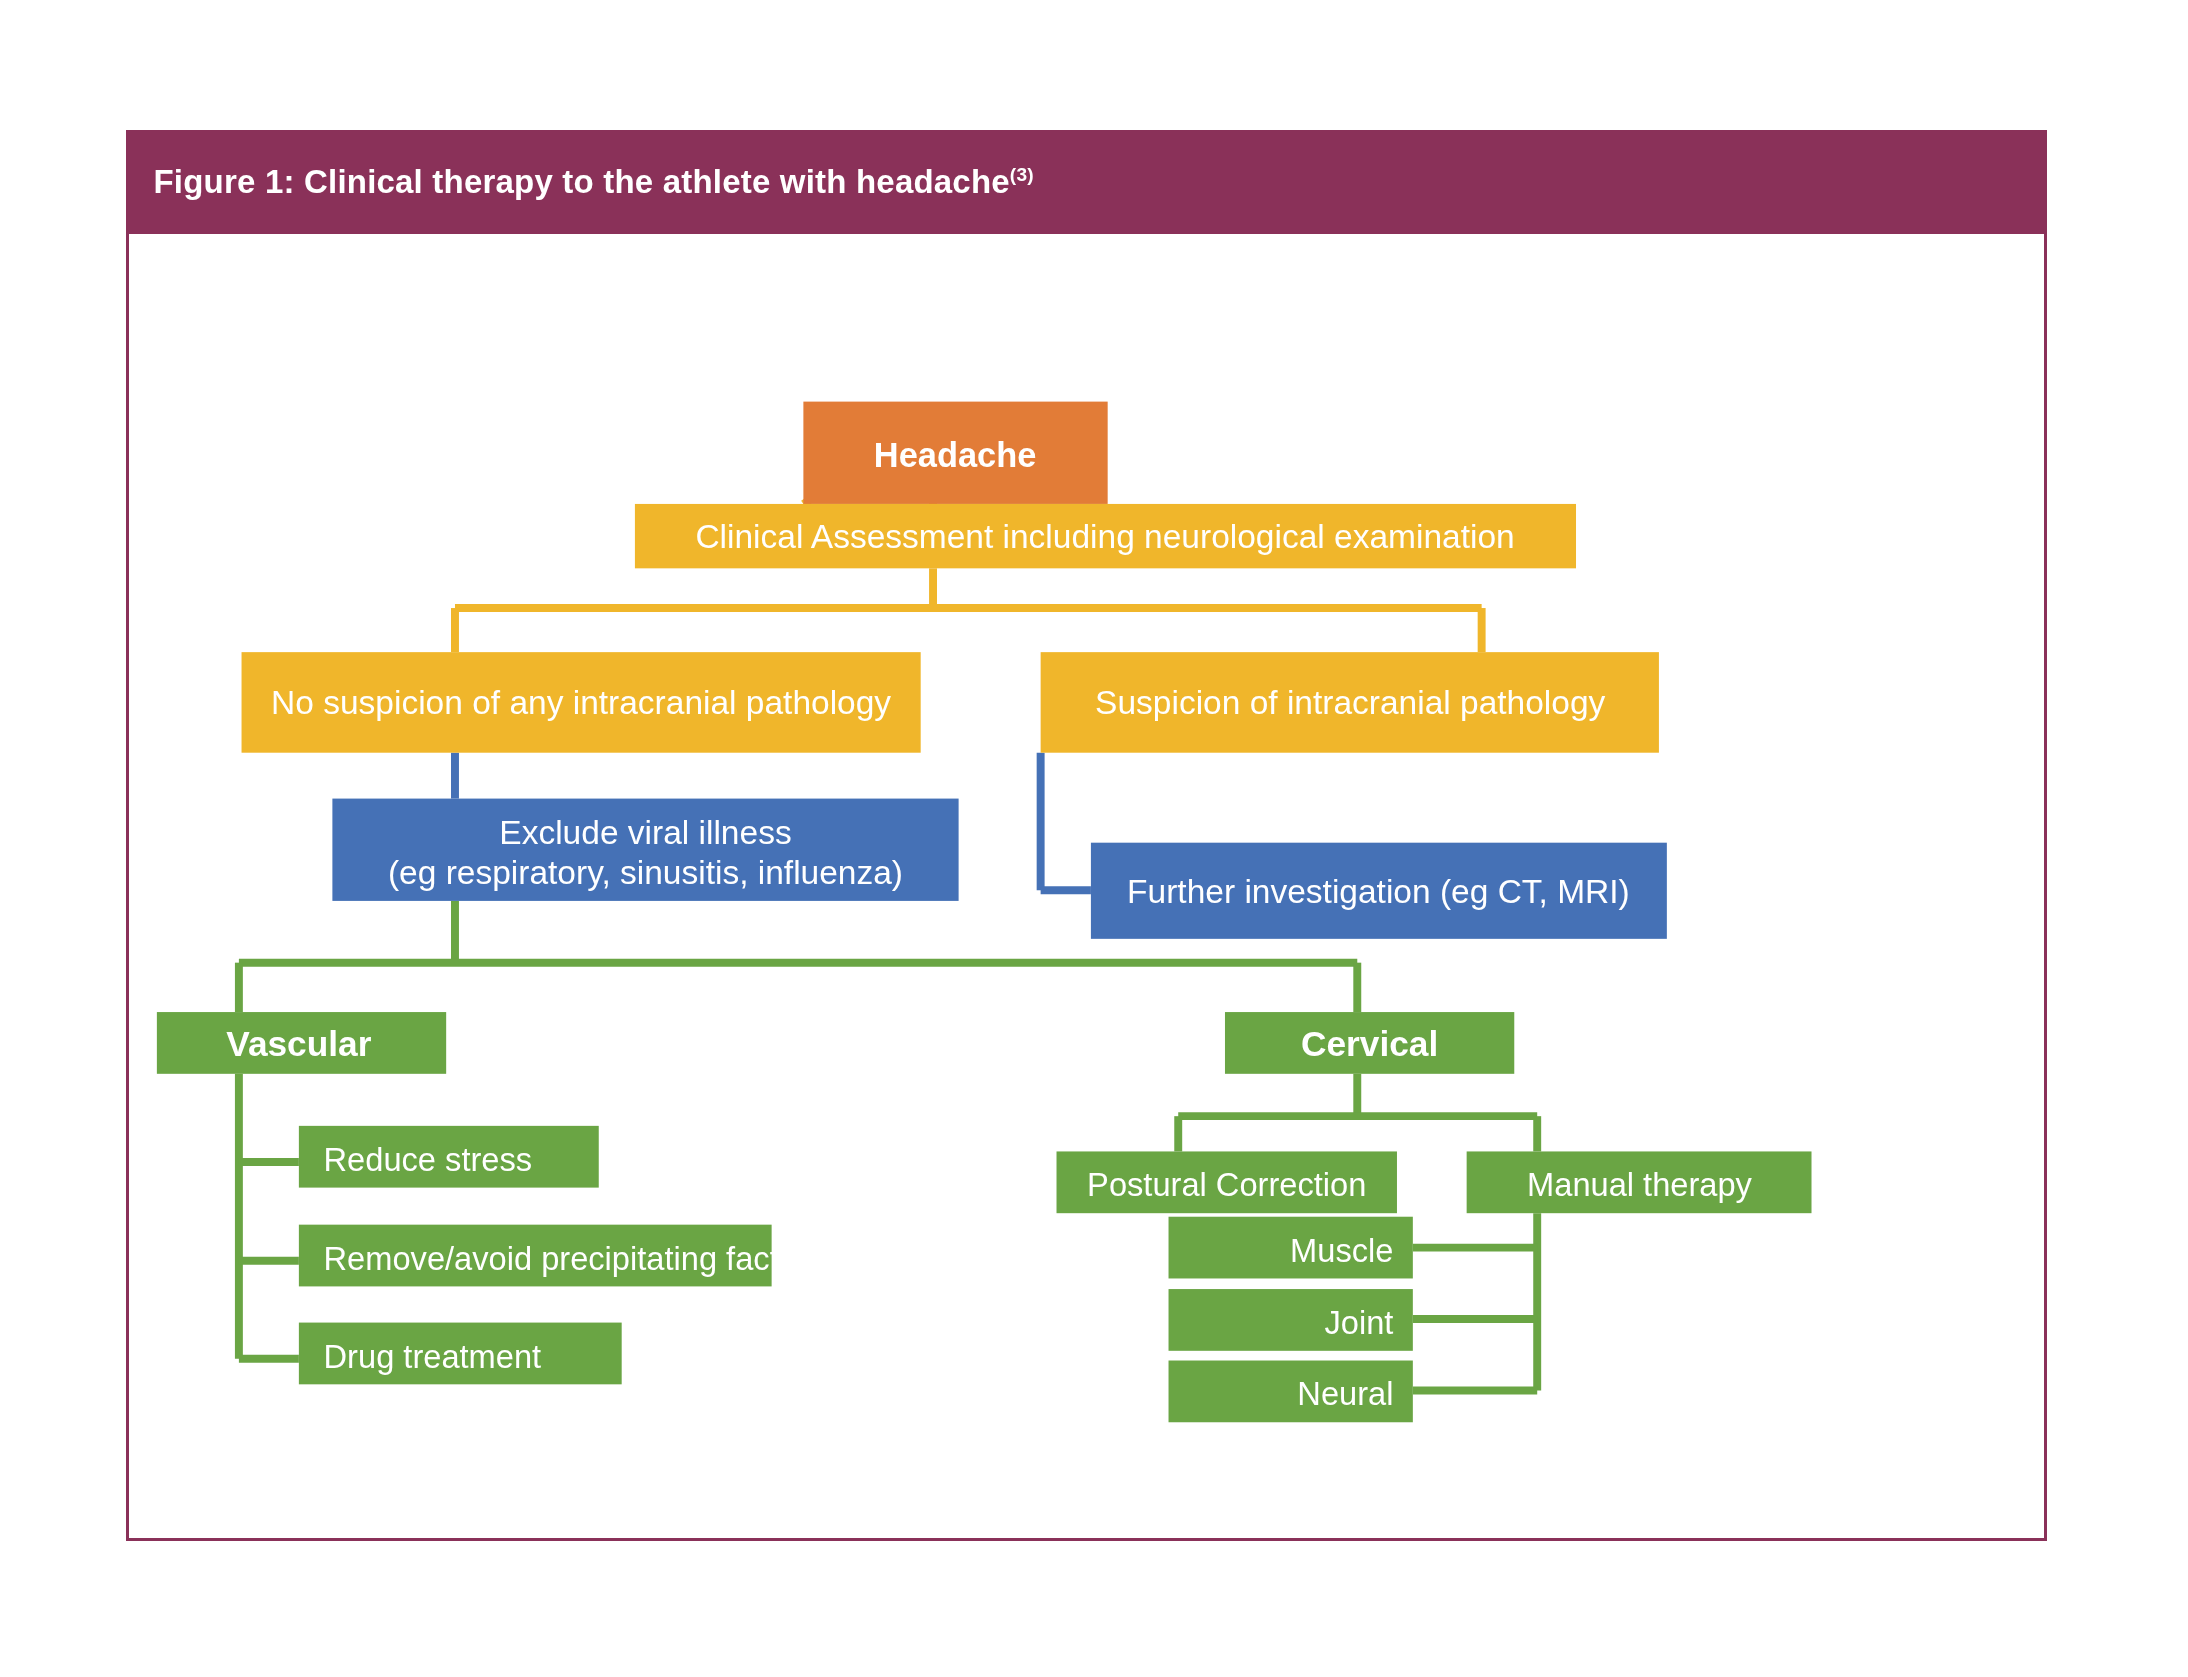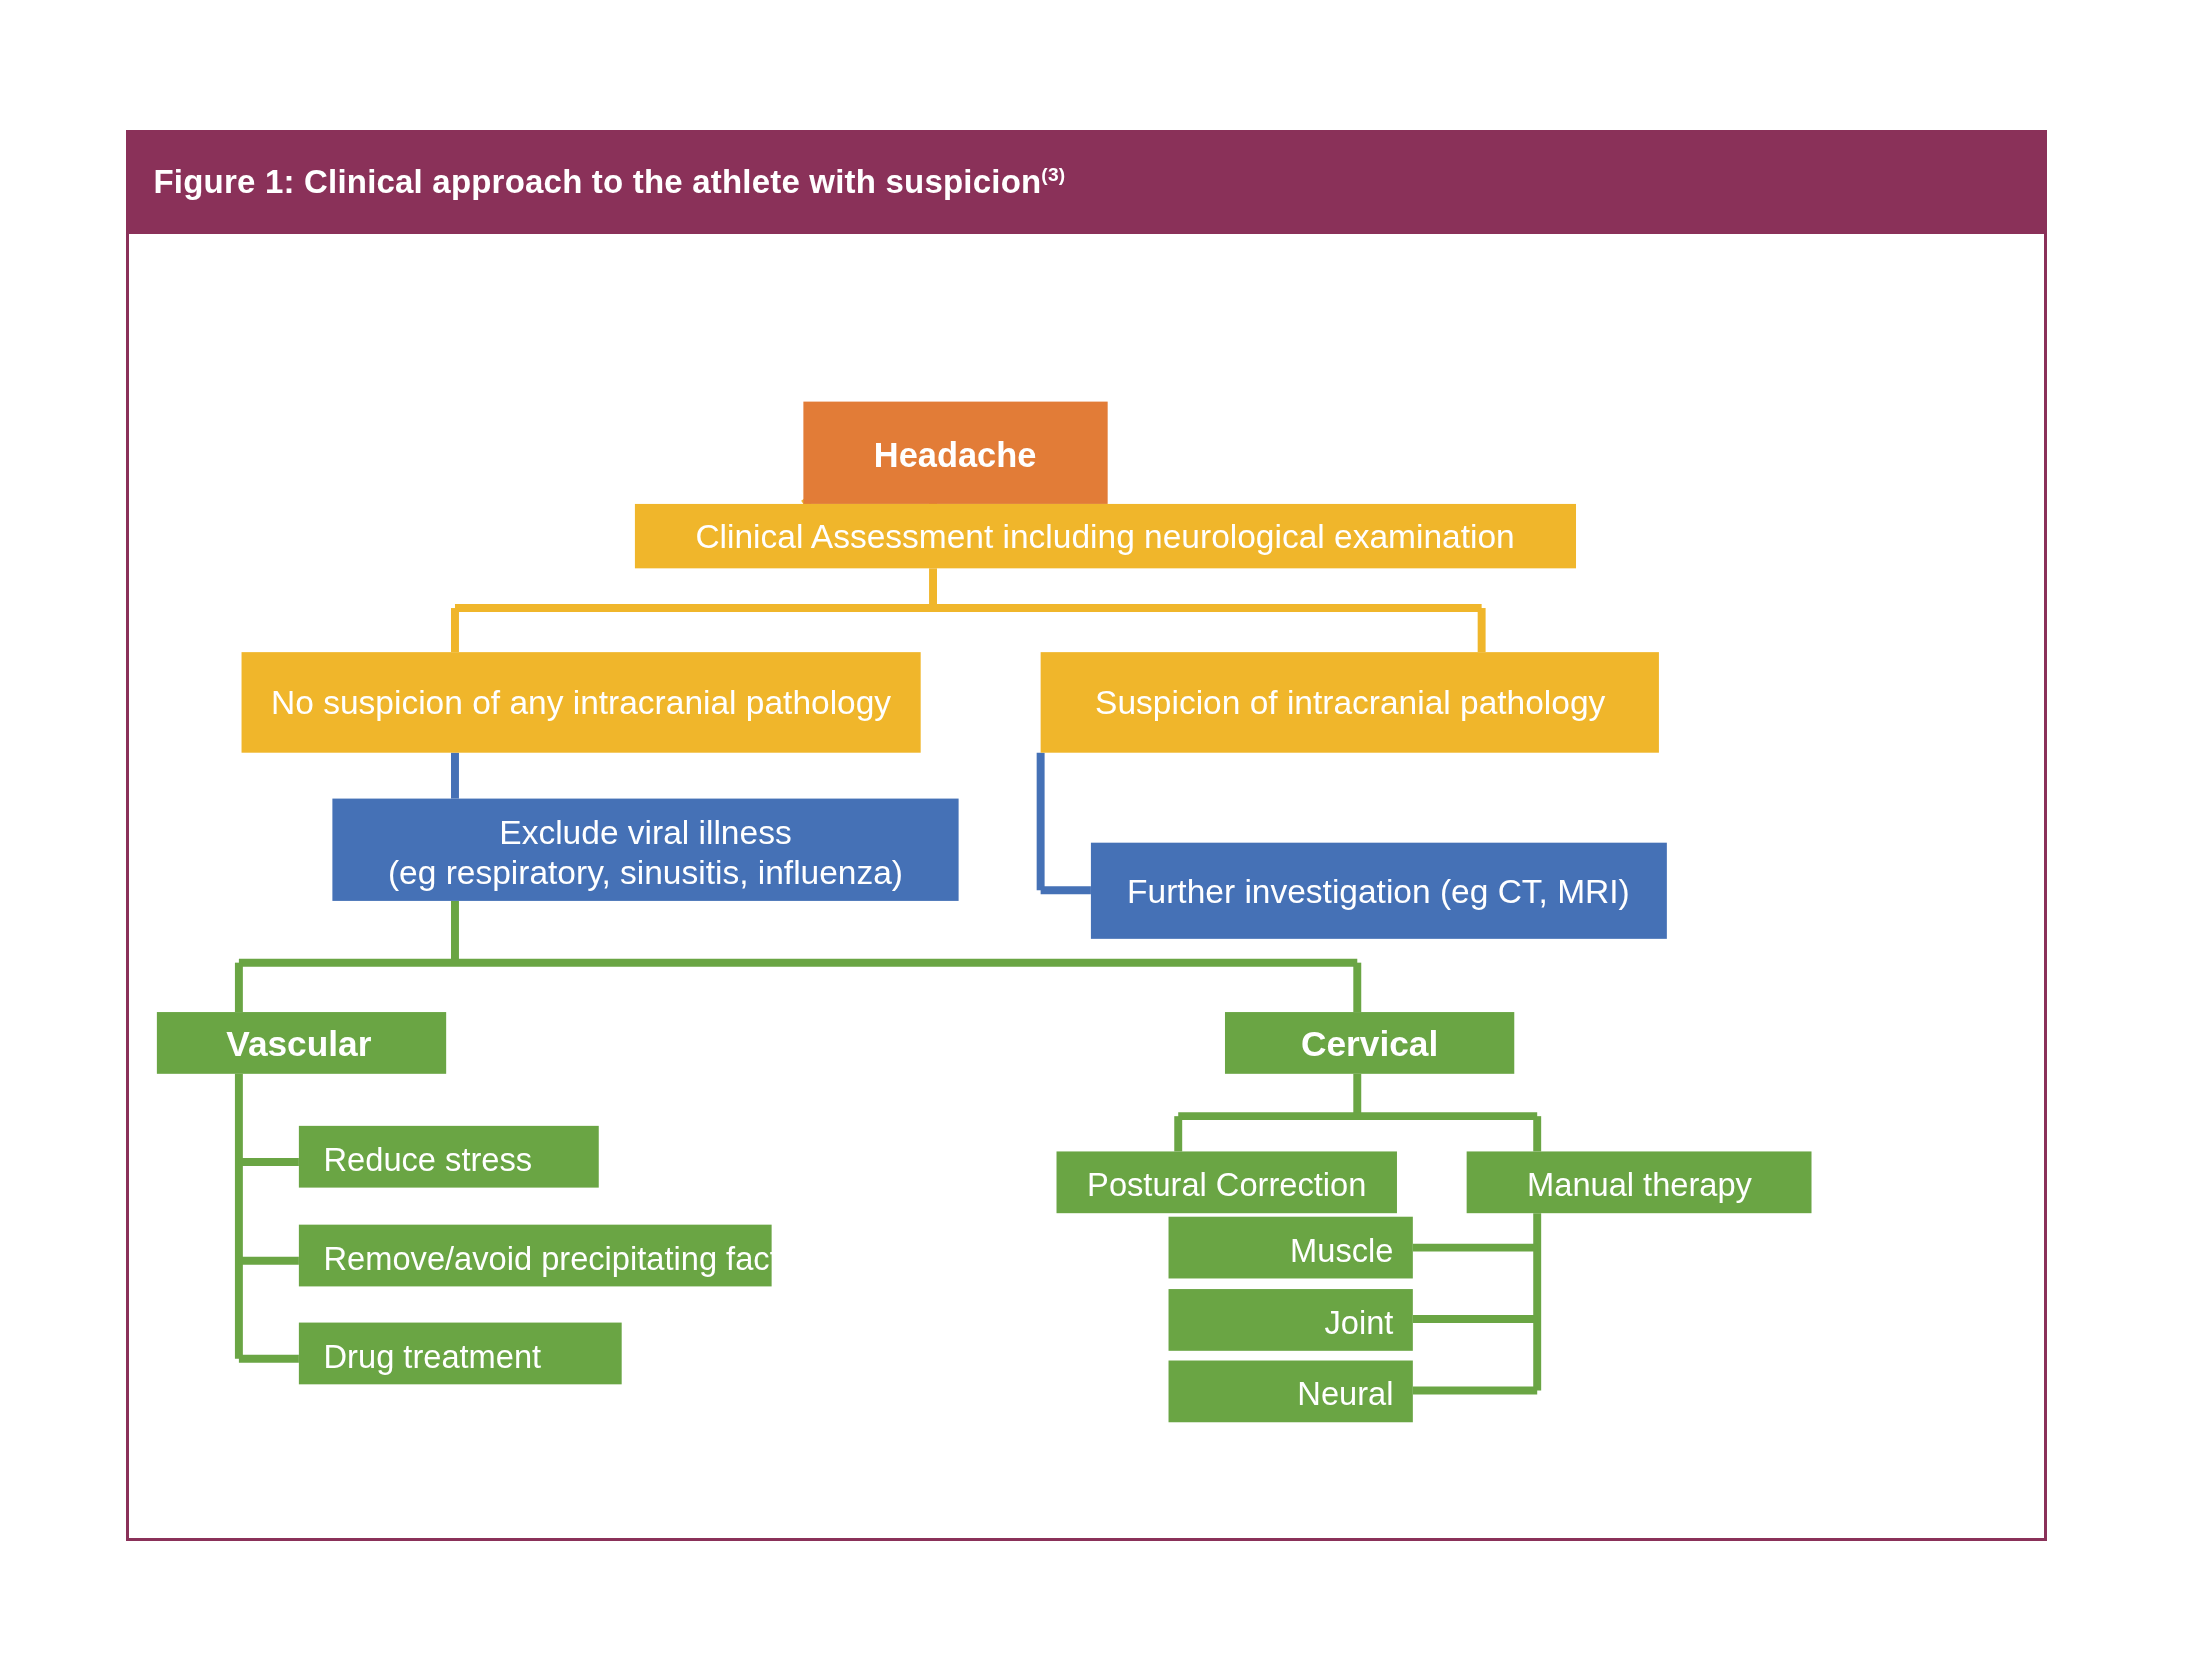--- a/index.html
+++ b/index.html
@@ -62,21 +62,21 @@
     font-family: "Liberation Sans", sans-serif;
   }
   .conn { fill: none; stroke-linecap: butt; stroke-linejoin: miter; }
 </style>
 </head>
 <body>
 
 <div id="figure-frame">
 
   <div id="figure-header">
-    <div id="figure-title"><span>Figure 1: Clinical approach to the athlete with suspicion</span><sup>(3)</sup></div>
+    <div id="figure-title"><span>Figure 1: Clinical therapy to the athlete with headache</span><sup>(3)</sup></div>
   </div>
 
   <svg id="flow-canvas" viewBox="0 0 2178 1485" preserveAspectRatio="none" xmlns="http://www.w3.org/2000/svg">
 
     <g>
       <path class="conn" d="M 768 306 L 915 206" stroke="#F0B62B" stroke-width="9"></path>
       <path class="conn" d="M 915 206 L 915 306" stroke="#F0B62B" stroke-width="9"></path>
     </g>
 
     <g>

